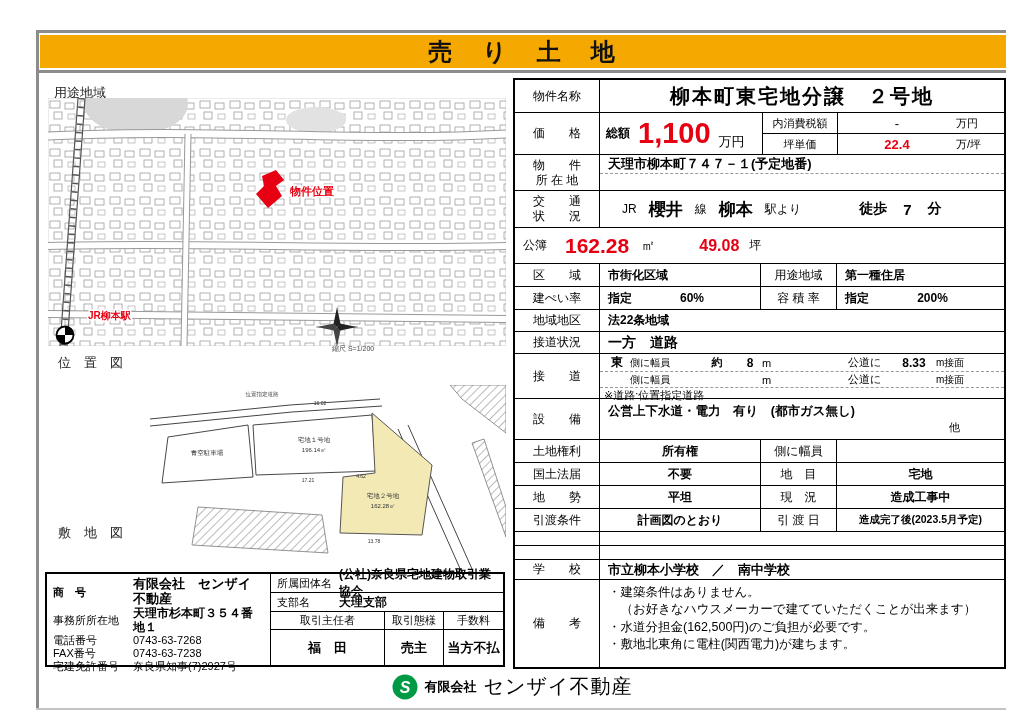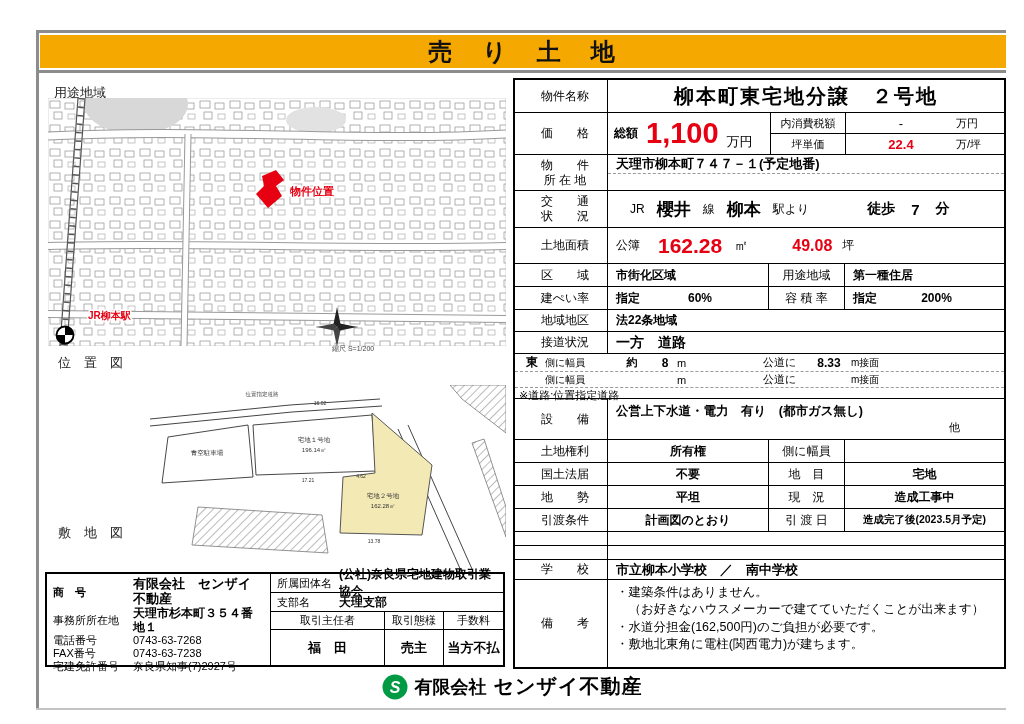--- a/index.html
+++ b/index.html
@@ -15,21 +15,21 @@
   .b{font-weight:bold;}
   .red{color:#E60012;}
   
   .dtable{position:absolute;left:513px;top:78px;width:493px;border:2px solid #000;background:#fff;
           font-size:12px;box-sizing:border-box;}
   .drow{display:flex;border-bottom:1px solid #000;box-sizing:border-box;align-items:stretch;}
   .drow.nb{border-bottom:none;}
   .h33{height:33px}.h42{height:42px}.h36{height:36px}.h37{height:37px}.h23{height:23px}
   .h22{height:22px}.h45{height:45px}.h41{height:41px}.h14{height:14px}.h20{height:20px}.h88{height:87px}
   .dlbl{flex:0 0 84px;width:84px;border-right:1px solid #000;display:flex;flex-direction:column;
-        align-items:center;justify-content:center;font-size:12px;line-height:1.25;text-align:center;margin-left:8px;}
+        align-items:center;justify-content:center;font-size:12px;line-height:1.25;text-align:center;}
   .dval{flex:1;display:flex;align-items:center;padding:0 8px;box-sizing:border-box;min-width:0;}
   .name-val{justify-content:center;font-size:20px;font-weight:bold;letter-spacing:2px;}
   .price-main{flex:0 0 163px;width:163px;border-right:1px solid #000;display:flex;align-items:center;
               padding:0 6px;box-sizing:border-box;}
   .price-big{font-size:29px;font-weight:bold;margin:0 8px;}
   .price-unit{font-size:13px;align-self:flex-end;margin-bottom:3px;}
   .price-sub{flex:1;display:flex;flex-direction:column;}
   .psrow{flex:1;display:flex;align-items:center;border-bottom:1px solid #000;}
   .psrow.last{border-bottom:none;}
   .pslbl{flex:0 0 74px;width:74px;border-right:1px solid #000;height:100%;display:flex;
@@ -94,22 +94,22 @@
   .ch2{flex:0 0 58px;border-right:1px solid #000;}
   .ch3{flex:0 0 59px;}
   .crbody{flex:1;display:flex;}
   .cb{display:flex;align-items:center;justify-content:center;font-size:13px;font-weight:bold;}
   .cb1{flex:1;border-right:1px solid #000;}
   .cb2{flex:0 0 58px;border-right:1px solid #000;}
   .cb3{flex:0 0 59px;}
   
   .footer{position:absolute;left:0;top:673px;width:1024px;display:flex;align-items:center;
           justify-content:center;gap:7px;}
-  .f-prefix{font-size:18px;font-weight:bold;}
-  .f-name{font-size:20px;font-weight:bold;letter-spacing:1px;}
+  .f-prefix{font-size:13px;font-weight:bold;}
+  .f-name{font-size:20px;font-weight:normal;letter-spacing:1px;}
   
   .abs{position:absolute;}
 </style>
 </head>
 <body>
 
 <div class="page">
 
   <div class="hline" style="left:36px;top:30px;width:970px;"></div>
   <div class="banner">
@@ -260,21 +260,20 @@
         <span>線</span>
         <span class="t-l">柳本</span>
         <span>駅より</span>
         <span class="t-walk">徒歩</span>
         <span class="t-min">7</span>
         <span class="t-unit">分</span>
       </div>
     </div>
 
     <div class="drow h36">
-      <div class="dlbl">土地面積</div>
       <div class="dval">
         <span style="font-size:12px">公簿</span>
         <span class="a-m2 red">162.28</span>
         <span class="a-m2u">㎡</span>
         <span class="a-tsubo red">49.08</span>
         <span class="a-tsubou">坪</span>
       </div>
     </div>
 
     <div class="drow h23">
@@ -301,20 +300,21 @@
       <div class="dlbl">地域地区</div>
       <div class="dval b">法22条地域</div>
     </div>
 
     <div class="drow h22">
       <div class="dlbl">接道状況</div>
       <div class="dval b" style="font-size:14px">一方　道路</div>
     </div>
 
     <div class="drow h45">
+      <div class="dlbl">接　　道</div>
       <div class="roads">
         <div class="rline">
           <span class="r-dir">東</span>
           <span class="r-t">側に幅員</span>
           <span class="r-approx">約</span>
           <span class="r-w">8</span>
           <span class="r-u">m</span>
           <span class="r-pub">公道に</span>
           <span class="r-len">8.33</span>
           <span class="r-lu">m接面</span>

